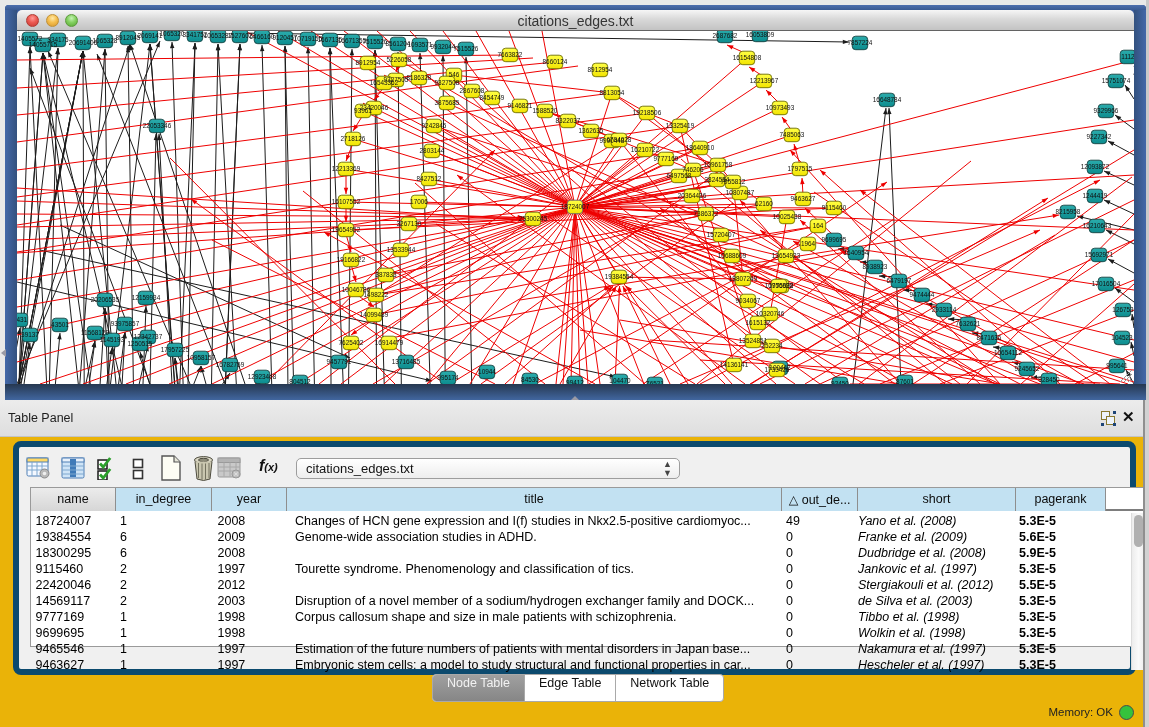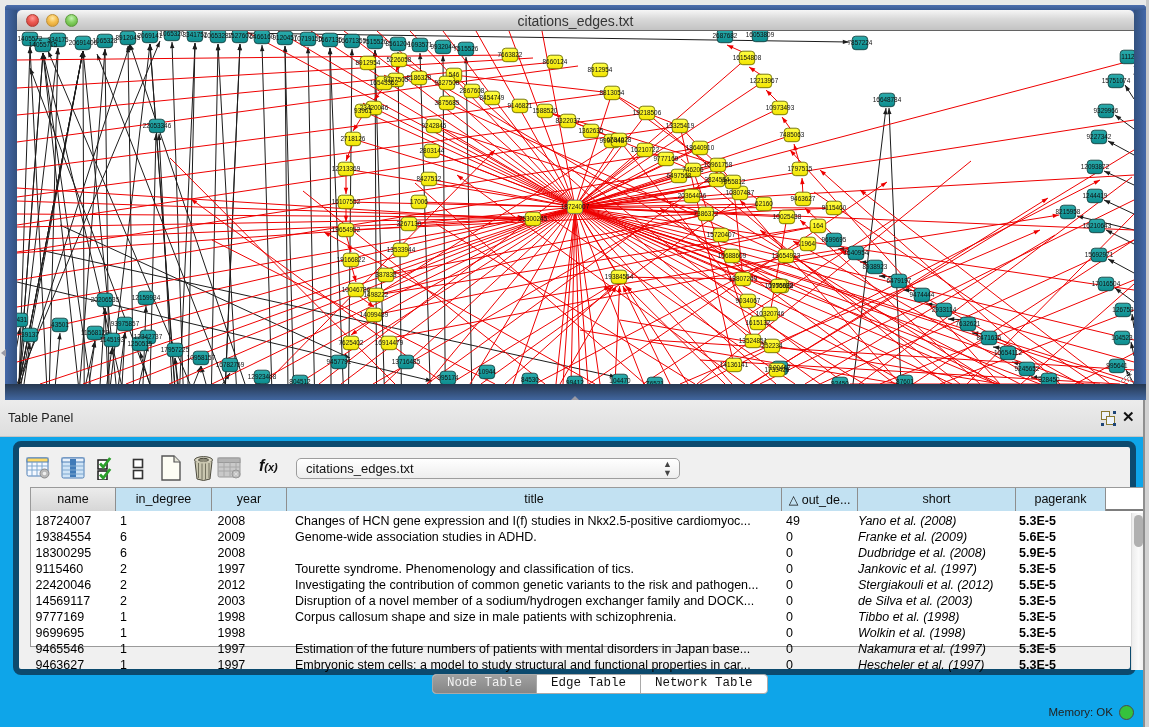--- a/index.html
+++ b/index.html
@@ -14,21 +14,21 @@
   border-radius:5px 5px 0 0; border-bottom:1px solid #636363; }
 #title { position:absolute; left:0; right:0; top:3px; text-align:center; font-size:14px; color:#353535; }
 .tl { position:absolute; top:9px; width:13px; height:13px; border-radius:50%; }
 #tl1 { left:21px; background:radial-gradient(circle at 50% 30%, #ff9a96 0%, #ec5a52 45%, #c63a33 100%); border:1px solid #b03c33;}
 #tl2 { left:40.5px; background:radial-gradient(circle at 50% 30%, #ffe9a8 0%, #f5bf4f 45%, #d7962b 100%); border:1px solid #c09137;}
 #tl3 { left:60px; background:radial-gradient(circle at 50% 30%, #c4f2b4 0%, #84d161 45%, #57a633 100%); border:1px solid #5c9a3c;}
 #canvas { position:absolute; left:12px; top:26px; width:1117px; height:353px; background:#fff; overflow:hidden; }
 #rightstrip { position:absolute; left:1146px; top:0; width:3px; height:405px; background:#c9c9c9; }
 #rightstrip2 { position:absolute; left:1143px; top:400px; width:6px; height:327px; background:#d2d2d2; border-left:2px solid #8f8f8f;}
 #topstrip { position:absolute; left:0; top:0; width:1149px; height:5px; background:#e9e9e9; }
-#panel { position:absolute; left:0; top:400px; width:1149px; height:327px; background:#0ea5e9;padding-left:32px; }
+#panel { position:absolute; left:0; top:400px; width:1149px; height:327px; background:#eab308;padding-left:32px; }
 #panelhdr { position:absolute; left:0; top:0; width:1149px; height:37px;
   background:linear-gradient(#ececec,#dedede); border-bottom:1px solid #c4c4c4; }
 #panelhdr span.pt { position:absolute; left:8px; top:11px; font-size:12.5px; color:#1d1d1d; }
 #floaticon { position:absolute; left:1101px; top:11px; width:15px; height:15px; }
 #closex { position:absolute; left:1122px; top:8px; font-size:15px; font-weight:bold; color:#111; }
 #toolbox { position:absolute; left:13px; top:41px; width:1123px; height:234px;
   background:#f0f0f0; border:6px solid #0c4a6e; border-radius:8px; }
 #combo { position:absolute; left:277px; top:11px; width:384px; height:21px; background:linear-gradient(#ffffff,#ededed);
   border:1px solid #9d9d9d; border-radius:5px; font-size:13px; color:#111; padding:2px 0 0 9px; }
 #combo .arr { position:absolute; right:8px; top:1px; font-size:9px; color:#444; letter-spacing:-1px; line-height:9px; }
@@ -36,21 +36,21 @@
 .hdr { position:absolute; left:0; top:0; height:23px; width:1117px; border-bottom:2px solid #7d7d7d; background:#fff; }
 .hc { position:absolute; top:0; height:23px; font-size:12.5px; color:#0b0b0b; text-align:center; padding-top:4px;
   border-right:1px solid #8e8e8e; background:#c2e1f2; }
 .rows { position:absolute; left:0; top:25px; width:1117px; }
 .tr { position:relative; height:16px; font-size:12.5px; color:#000; white-space:nowrap; }
 .tr div { position:absolute; top:0.5px; }
 .c0 { left:4.5px; } .c1 { left:89px; } .c2 { left:186.5px; } .c3 { left:264px; }
 .c4 { left:755px; } .c5 { left:827px; width:158px; text-align:left;font-style:italic;} .c6 { left:988px;font-weight:bold; }
 #vscroll { position:absolute; right:3px; top:25px; width:14px; height:157px; background:linear-gradient(90deg,#ececec,#fafafa,#ececec); border-left:1px solid #dcdcdc;}
 #vthumb { position:absolute; left:2px; top:2px; width:9px; height:32px; background:#b0b0b0; border-radius:5px; }
-#tabs { position:absolute; left:432px; top:274px; height:20px; display:flex; border:1px solid #a9a9a9; border-radius:4px; overflow:hidden; background:#fff;font-family:Liberation Mono, monospace;}
+#tabs { position:absolute; left:432px; top:274px; height:28px; display:flex; border:1px solid #a9a9a9; border-radius:4px; overflow:hidden; background:#fff;}
 .tab { height:100%; font-size:12.5px; padding:1px 14px 0 14px; color:#111; border-right:1px solid #a9a9a9; }
 .tab.sel { background:linear-gradient(#a0a0a0,#868686); color:#f2f2f2; }
 .tab:last-child { border-right:none; }
 #mem { position:absolute; right:36px; top:306px; font-size:11.5px; color:#222; }
 #memdot { position:absolute; right:15px; top:305px; width:15px; height:15px; border-radius:50%; background:#35c23c; border:1.5px solid #4a4a4a; }
 #divarrow { position:absolute; left:571px; top:396px; width:0; height:0; border-left:4px solid transparent; border-right:4px solid transparent; border-bottom:4px solid #9a9aa5; }
 </style></head>
 <body>
 <div id="win">
   <div id="bl"></div>
@@ -1027,21 +1027,20 @@
             <div class="c2">1997</div>
             <div class="c3">Tourette syndrome. Phenomenology and classification of tics.</div>
             <div class="c4">0</div>
             <div class="c5">Jankovic et al. (1997)</div>
             <div class="c6">5.3E-5</div>
           </div>
           <div class="tr">
             <div class="c0">22420046</div>
             <div class="c1">2</div>
             <div class="c2">2012</div>
-            <div class="c3">Investigating the contribution of common genetic variants to the risk and pathogen...</div>
             <div class="c4">0</div>
             <div class="c5">Stergiakouli et al. (2012)</div>
             <div class="c6">5.5E-5</div>
           </div>
           <div class="tr">
             <div class="c0">14569117</div>
             <div class="c1">2</div>
             <div class="c2">2003</div>
             <div class="c3">Disruption of a novel member of a sodium/hydrogen exchanger family and DOCK...</div>
             <div class="c4">0</div>

